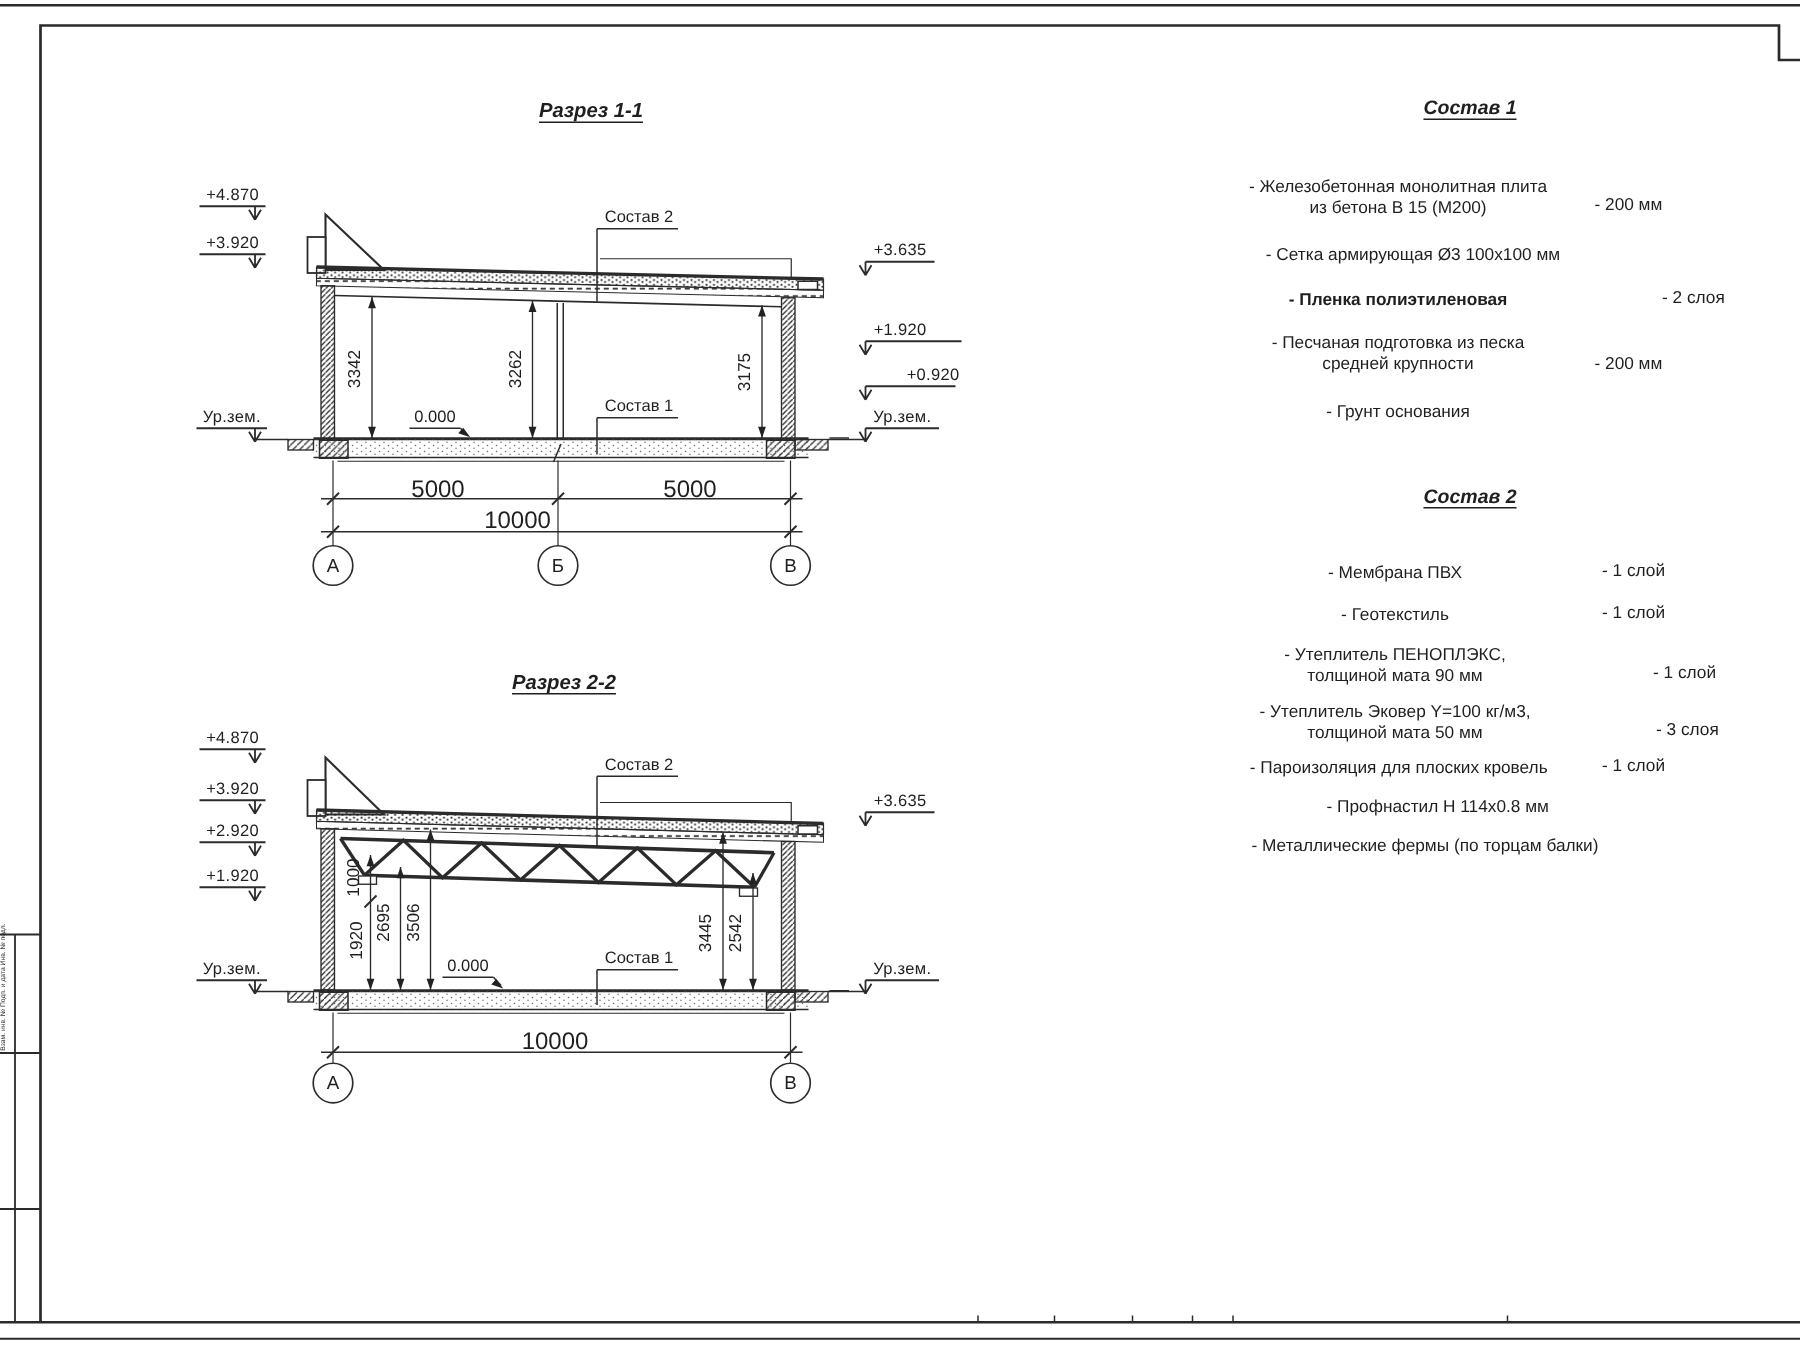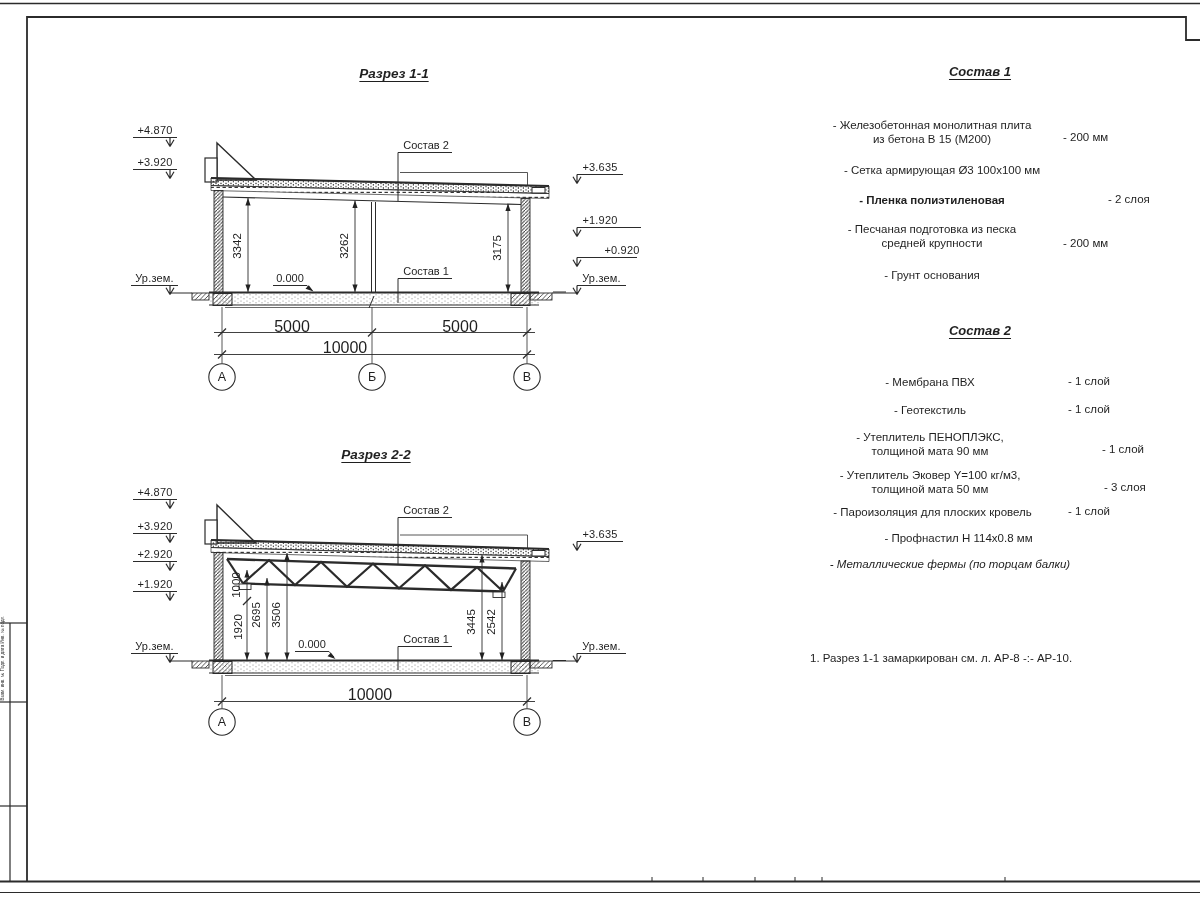--- a/index.html
+++ b/index.html
@@ -337,22 +337,21 @@
     <div class="lbl li-val" style="left:278px;top:85px;">- 1 слой</div>
     <div class="lbl li-name" style="left:10px;top:112px;width:260px;">- Утеплитель ПЕНОПЛЭКС,
 толщиной мата 90 мм</div>
     <div class="lbl li-val" style="left:312px;top:125px;">- 1 слой</div>
     <div class="lbl li-name" style="left:10px;top:150px;width:260px;">- Утеплитель Эковер Y=100 кг/м3,
 толщиной мата 50 мм</div>
     <div class="lbl li-val" style="left:314px;top:163px;">- 3 слоя</div>
     <div class="lbl li-name" style="left:10px;top:187px;width:265px;">- Пароизоляция для плоских кровель</div>
     <div class="lbl li-val" style="left:278px;top:187px;">- 1 слой</div>
     <div class="lbl li-name" style="left:10px;top:213px;width:265px;margin-left:26px;">- Профнастил Н 114х0.8 мм</div>
-    <div class="lbl li-name" style="left:10px;top:239px;width:300px;font-style:italic;">- Металлические фермы (по торцам балки)</div>
+    <div class="lbl li-name" style="left:10px;top:239px;width:300px;">- Металлические фермы (по торцам балки)</div>
   </div>
 
   <div class="lbl notes" style="left:810px;top:636px;width:340px;">
-    <div>1. Разрез 1-1 замаркирован см. л. АР-8 -:- АР-10.</div>
   </div>
 
   <div class="lbl stamp-rot" style="left:-34px;top:658px;width:76px;height:9px;">Взам. инв. №   Подп. и дата   Инв. № подл.</div>
 
 </div>
 
 </body></html>

